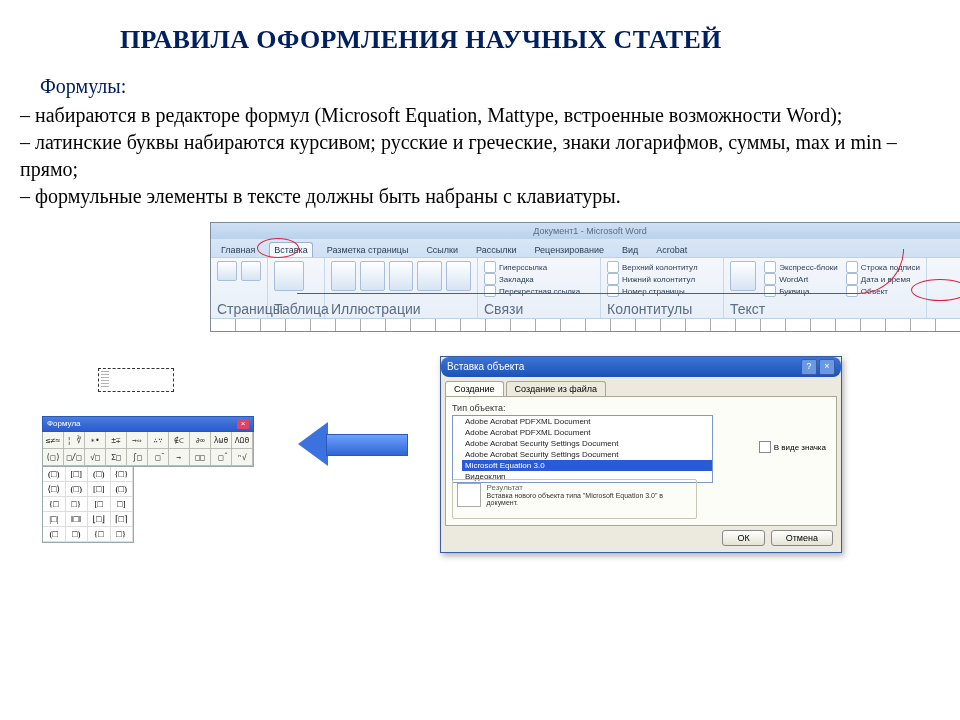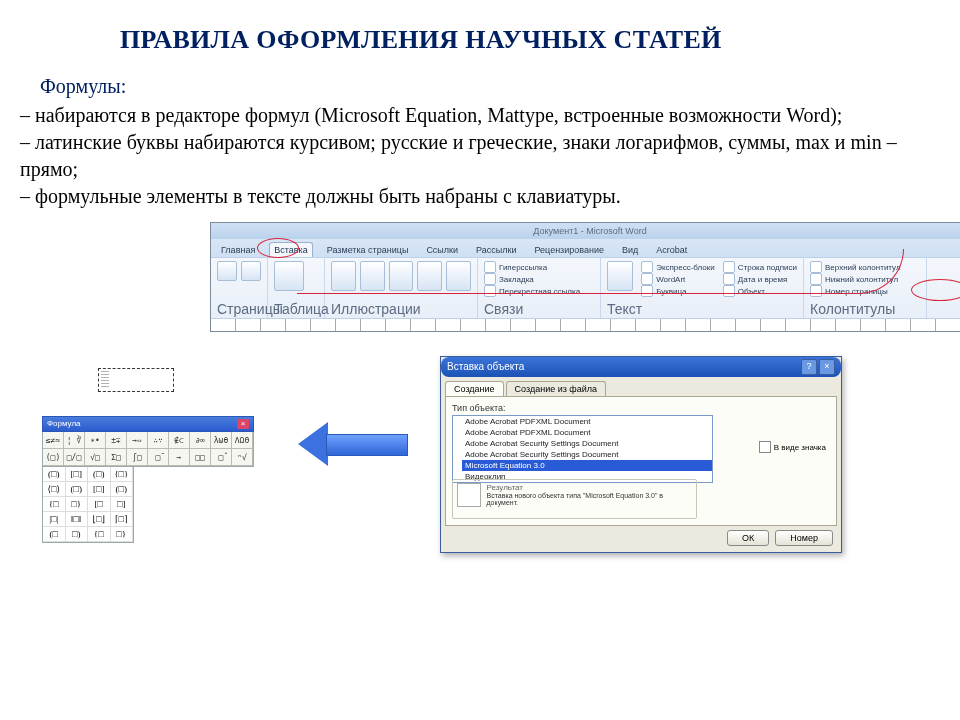--- a/index.html
+++ b/index.html
@@ -360,20 +360,37 @@
             <div class="mini">
                 <span class="sw"></span>
                 <span>Закладка</span>
               </div>
             <div class="mini">
                 <span class="sw"></span>
                 <span>Перекрестная ссылка</span>
               </div>
           </div>
           <div class="glabel">Связи</div>
+        </div>
+        <div class="group" style="width:110px">
+          <div>
+            <div class="mini">
+                <span class="sw"></span>
+                <span>Верхний колонтитул</span>
+              </div>
+            <div class="mini">
+                <span class="sw"></span>
+                <span>Нижний колонтитул</span>
+              </div>
+            <div class="mini">
+                <span class="sw"></span>
+                <span>Номер страницы</span>
+              </div>
+          </div>
+          <div class="glabel">Колонтитулы</div>
         </div>
         <div class="group" style="width:190px">
           <div style="display:flex;gap:8px">
             <div class="ico ico-big"></div>
             <div>
               <div class="mini">
                   <span class="sw"></span>
                   <span>Экспресс-блоки</span>
                 </div>
               <div class="mini">
@@ -395,37 +412,20 @@
                   <span>Дата и время</span>
                 </div>
               <div class="mini">
                   <span class="sw"></span>
                   <span>Объект</span>
                 </div>
             </div>
           </div>
           <div class="glabel">Текст</div>
         </div>
-        <div class="group" style="width:110px">
-          <div>
-            <div class="mini">
-                <span class="sw"></span>
-                <span>Верхний колонтитул</span>
-              </div>
-            <div class="mini">
-                <span class="sw"></span>
-                <span>Нижний колонтитул</span>
-              </div>
-            <div class="mini">
-                <span class="sw"></span>
-                <span>Номер страницы</span>
-              </div>
-          </div>
-          <div class="glabel">Колонтитулы</div>
-        </div>
       </div>
       <div class="ruler"></div>
 
       <div class="circ" style="left:46px; top:15px; width:40px; height:18px;"></div>
       <div class="circ" style="left:700px; top:56px; width:56px; height:20px;"></div>
       <div class="arc" style="left:86px;  top:26px; width:606px; height:44px;"></div>
     </div>
 
     <div class="fph"></div>
 
@@ -530,18 +530,18 @@
         <div class="result">
           <div class="ric"></div>
           <div>
             <div style="font-size:8px;color:#666;">Результат</div>
             <div>Вставка нового объекта типа "Microsoft Equation 3.0" в документ.</div>
           </div>
         </div>
       </div>
       <div class="dbuttons">
         <div class="btn">ОК</div>
-        <div class="btn">Номер</div>
+        <div class="btn">Отмена</div>
       </div>
     </div>
 
   </div>
 </div>
 
 </body></html>

